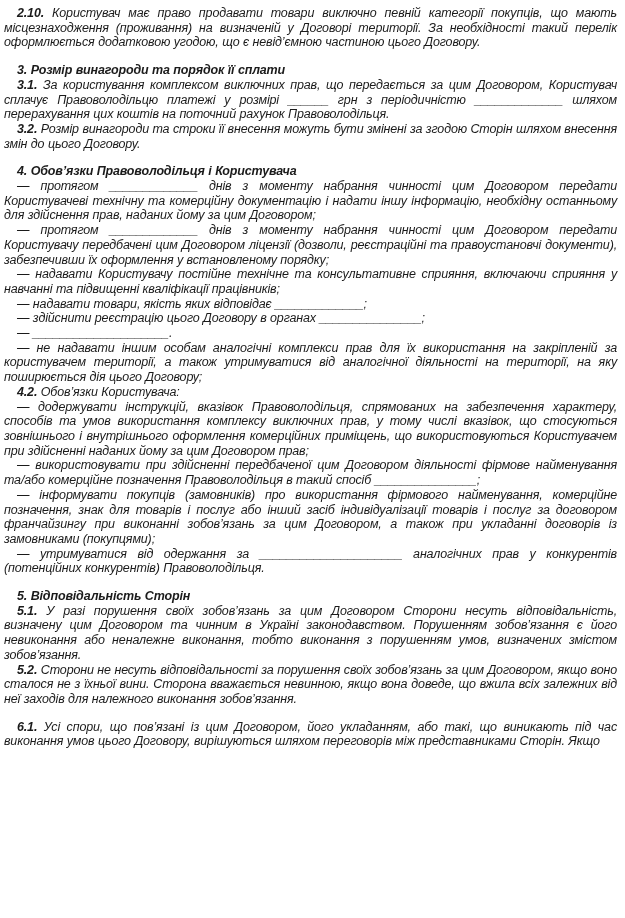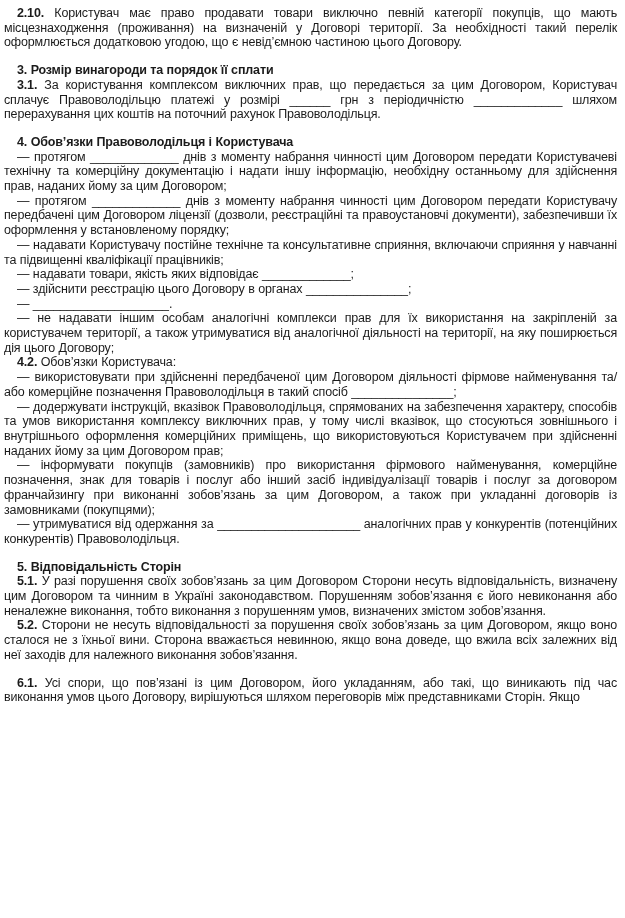--- a/index.html
+++ b/index.html
@@ -19,20 +19,21 @@
     line-height: 14.7px;
     letter-spacing: -0.15px;
     padding: 6px 8px 0 4px;
     overflow: hidden;
   }
   .para {
     margin: 0;
     text-align: justify;
     text-indent: 13px;
     word-spacing: 0.2px;
+    font-style: italic;
   }
   .para.heading {
     font-weight: bold;
     text-align: left;
   }
   .para .num {
     font-weight: bold;
   }
   .gap {
     height: 13px;
@@ -40,32 +41,33 @@
 </style>
 </head>
 <body>
 
 <div class="page">
   <div>
       <p class="para clause"><span class="num">2.10.</span> Користувач має право продавати товари виключно певній категорії покупців, що мають місцезнаходження (проживання) на визначеній у Договорі території. За необхідності такий перелік оформлюється додатковою угодою, що є невід’ємною частиною цього Договору.</p>
       <div class="gap"></div>
       <p class="para heading">3. Розмір винагороди та порядок її сплати</p>
       <p class="para clause"><span class="num">3.1.</span> За користування комплексом виключних прав, що передається за цим Договором, Користувач сплачує Правоволодільцю платежі у розмірі ______ грн з періодичністю _____________ шляхом перерахування цих коштів на поточний рахунок Правоволодільця.</p>
+      <p class="para clause"><span class="num">3.2.</span> Розмір винагороди та строки її внесення можуть бути змінені за згодою Сторін шляхом внесення змін до цього Договору.</p>
       <div class="gap"></div>
       <p class="para heading">4. Обов’язки Правоволодільця і Користувача</p>
       <p class="para item">— протягом _____________ днів з моменту набрання чинності цим Договором передати Користувачеві технічну та комерційну документацію і надати іншу інформацію, необхідну останньому для здійснення прав, наданих йому за цим Договором;</p>
       <p class="para item">— протягом _____________ днів з моменту набрання чинності цим Договором передати Користувачу передбачені цим Договором ліцензії (дозволи, реєстраційні та правоустановчі документи), забезпечивши їх оформлення у встановленому порядку;</p>
       <p class="para item">— надавати Користувачу постійне технічне та консультативне сприяння, включаючи сприяння у навчанні та підвищенні кваліфікації працівників;</p>
       <p class="para item">— надавати товари, якість яких відповідає _____________;</p>
       <p class="para item">— здійснити реєстрацію цього Договору в органах _______________;</p>
       <p class="para item">— ____________________.</p>
       <p class="para item">— не надавати іншим особам аналогічні комплекси прав для їх використання на закріпленій за користувачем території, а також утримуватися від аналогічної діяльності на території, на яку поширюється дія цього Договору;</p>
       <p class="para clause"><span class="num">4.2.</span> Обов’язки Користувача:</p>
+      <p class="para item">— додержувати інструкцій, вказівок Правоволодільця, спрямованих на забезпечення характеру, способів та умов використання комплексу виключних прав, у тому числі вказівок, що стосуються зовнішнього і внутрішнього оформлення комерційних приміщень, що використовуються Користувачем при здійсненні наданих йому за цим Договором прав;</p>
       <p class="para item">— використовувати при здійсненні передбаченої цим Договором діяльності фірмове найменування та/або комерційне позначення Правоволодільця в такий спосіб _______________;</p>
-      <p class="para item">— додержувати інструкцій, вказівок Правоволодільця, спрямованих на забезпечення характеру, способів та умов використання комплексу виключних прав, у тому числі вказівок, що стосуються зовнішнього і внутрішнього оформлення комерційних приміщень, що використовуються Користувачем при здійсненні наданих йому за цим Договором прав;</p>
       <p class="para item">— інформувати покупців (замовників) про використання фірмового найменування, комерційне позначення, знак для товарів і послуг або інший засіб індивідуалізації товарів і послуг за договором франчайзингу при виконанні зобов’язань за цим Договором, а також при укладанні договорів із замовниками (покупцями);</p>
       <p class="para item">— утримуватися від одержання за _____________________ аналогічних прав у конкурентів (потенційних конкурентів) Правоволодільця.</p>
       <div class="gap"></div>
       <p class="para heading">5. Відповідальність Сторін</p>
       <p class="para clause"><span class="num">5.1.</span> У разі порушення своїх зобов’язань за цим Договором Сторони несуть відповідальність, визначену цим Договором та чинним в Україні законодавством. Порушенням зобов’язання є його невиконання або неналежне виконання, тобто виконання з порушенням умов, визначених змістом зобов’язання.</p>
       <p class="para clause"><span class="num">5.2.</span> Сторони не несуть відповідальності за порушення своїх зобов’язань за цим Договором, якщо воно сталося не з їхньої вини. Сторона вважається невинною, якщо вона доведе, що вжила всіх залежних від неї заходів для належного виконання зобов’язання.</p>
       <div class="gap"></div>
       <p class="para clause"><span class="num">6.1.</span> Усі спори, що пов’язані із цим Договором, його укладанням, або такі, що виникають під час виконання умов цього Договору, вирішуються шляхом переговорів між представниками Сторін. Якщо</p>
     </div>
 </div>

